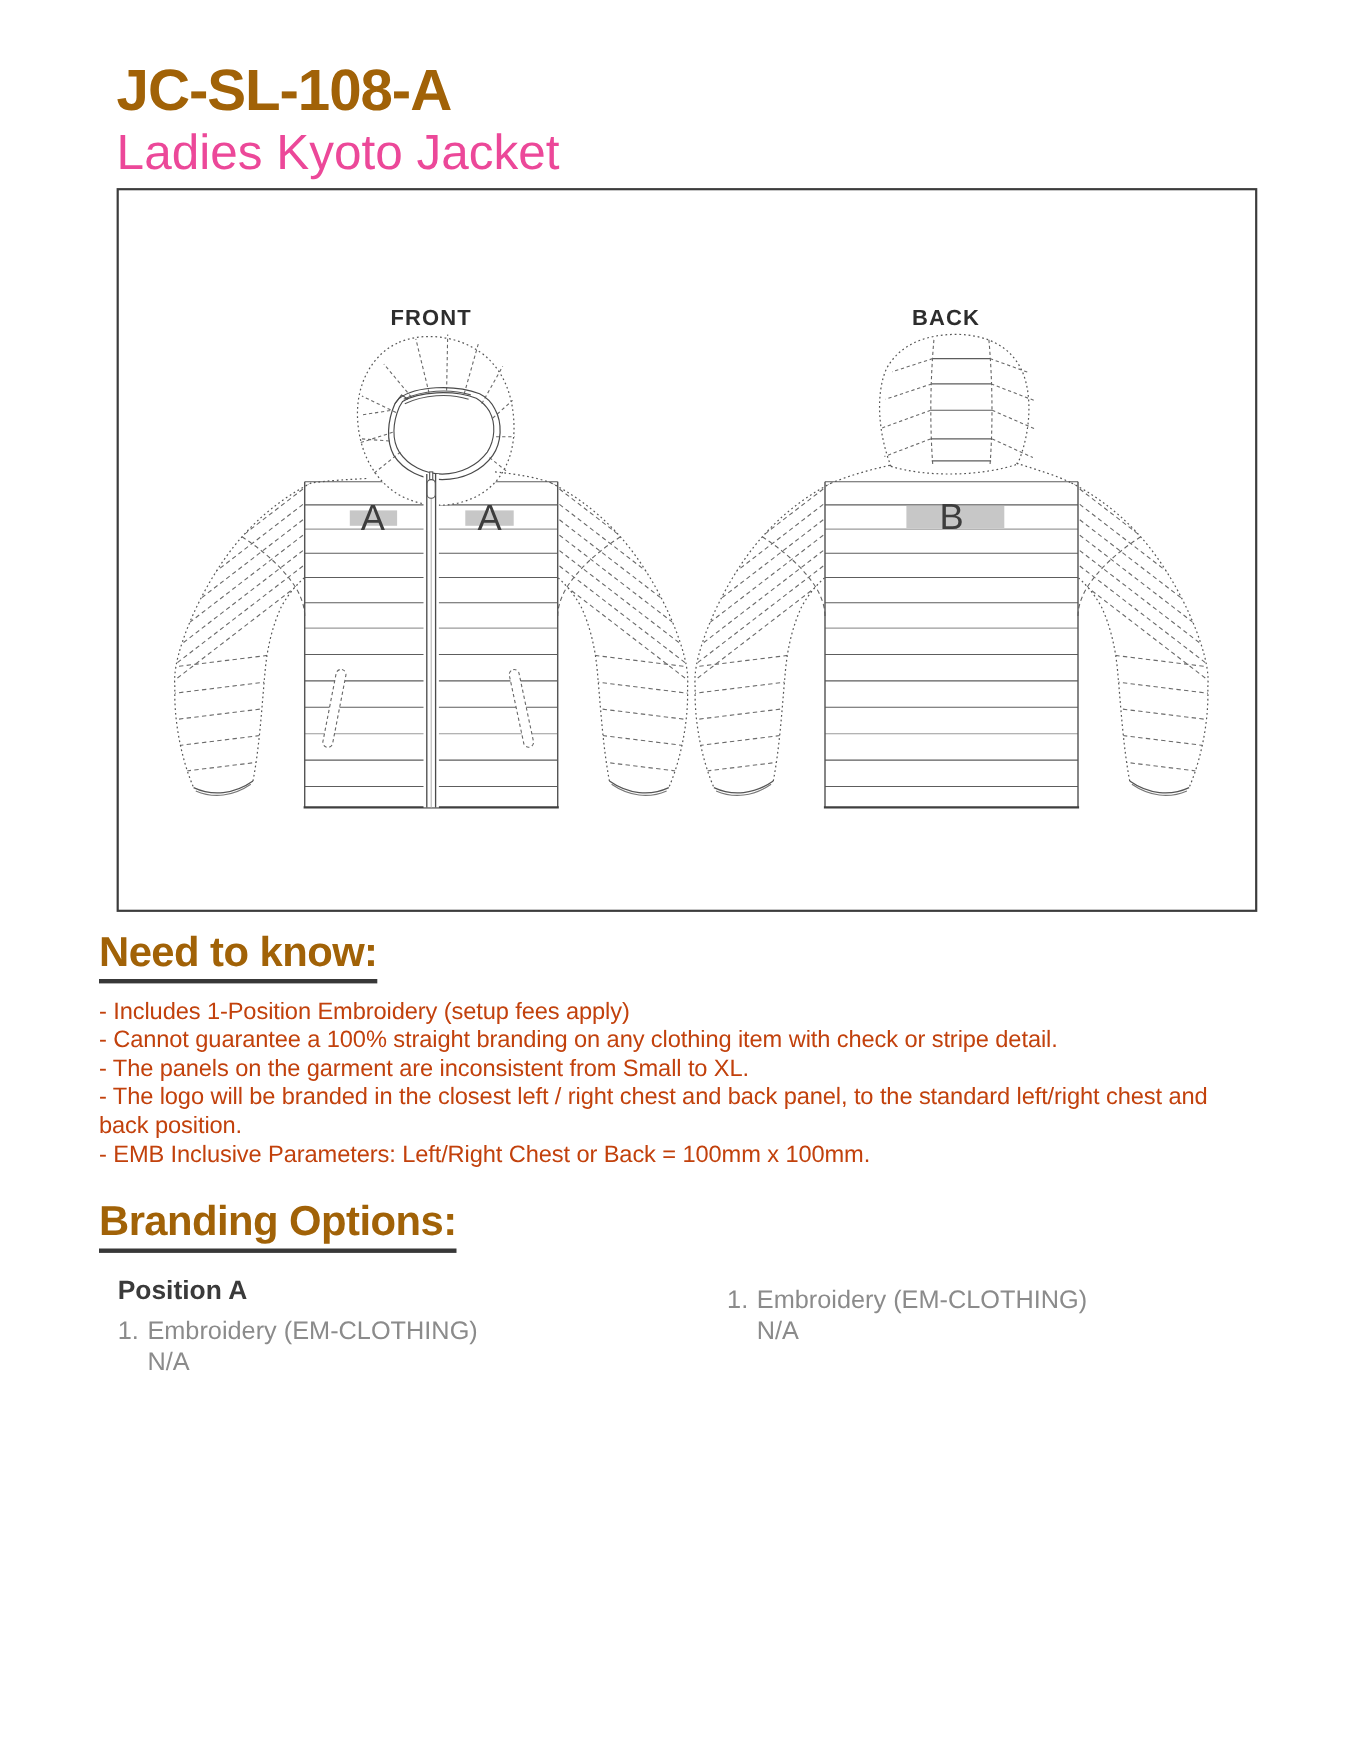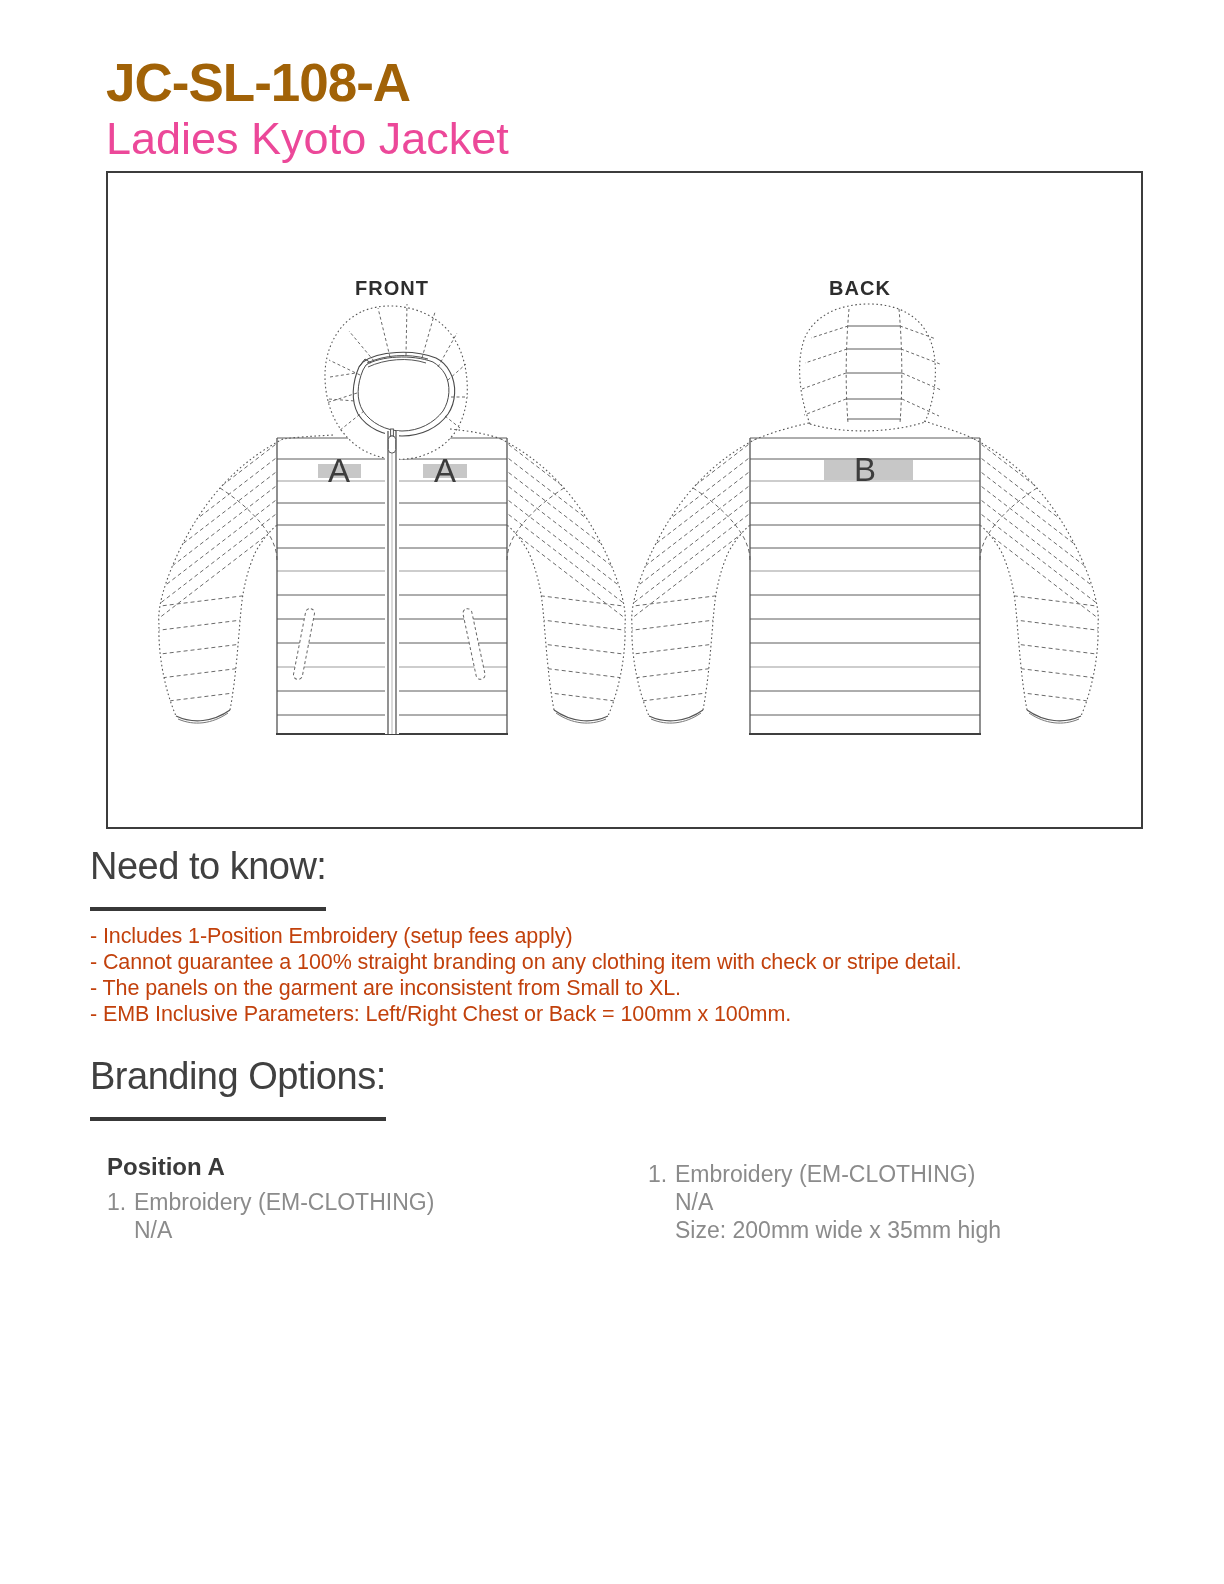--- a/index.html
+++ b/index.html
@@ -10,30 +10,30 @@
 
   .product-code { margin:0 0 0 16px; font-size:53px; line-height:1.0; font-weight:bold;
                   color:#a16207; letter-spacing:-1px; }
   .product-name { margin:7px 0 0 16px; font-size:45px; line-height:1.0; font-weight:400;
                   color:#ec4899; }
 
   .diagram-box { margin:10px 0 0 16px; width:1037px; height:658px;
                  border:2px solid #3c3c3c; box-sizing:border-box; background:#fff; }
 
   .section-heading { display:inline-block; margin:18px 0 0 0; font-size:38px; line-height:1.05;
-                     font-weight:normal; color:#404040; border-bottom:4px solid #383838;
-                     padding-bottom:20px; letter-spacing:-0.5px; }
+                     font-weight:bold; color:#a16207; border-bottom:4px solid #383838;
+                     padding-bottom:3px; letter-spacing:-0.5px; }
   .section-heading.bo { margin-top:30px; }
 
   .notes { margin-top:12px; width:1032px; font-size:21.5px; line-height:26px;
            letter-spacing:-0.1px; }
   .note-muted { color:#c2410c; }
   .note-alert { color:#c2410c; }
 
-  .positions { display:flex; margin:32px 0 0 17px; }
+  .positions { display:flex; margin:21px 0 0 17px;gap:13px; }
   .position-col { width:541px; }
   .position-title { margin:0; font-size:24px; font-weight:bold; color:#3a3a3a; }
   .position-item { display:flex; margin-top:7px; font-size:23px; color:#8b8b8b;
                    line-height:28px; }
   .item-num { width:27px; flex:none; }
 
   svg text { font-family:"Liberation Sans", sans-serif; }
 </style>
 </head>
 <body>
@@ -153,20 +153,21 @@
       <text x="752" y="122" font-size="20" font-weight="bold" letter-spacing="1" fill="#2d2d2d" text-anchor="middle">BACK</text>
     </svg>
   </div>
 
   <div>
     <h3 class="section-heading">Need to know:</h3>
     <div class="notes">
       <div class="note-muted">- Includes 1-Position Embroidery (setup fees apply)</div>
       <div class="note-alert">- Cannot guarantee a 100% straight branding on any clothing item with check or stripe detail.</div>
       <div class="note-alert">- The panels on the garment are inconsistent from Small to XL.</div>
+      <div class="note-alert">- The logo will be branded in the closest left / right chest and back panel, to the standard left/right chest and back position.</div>
       <div class="note-alert">- EMB Inclusive Parameters: Left/Right Chest or Back = 100mm x 100mm.</div>
     </div>
   </div>
 
   <div>
     <h3 class="section-heading bo">Branding Options:</h3>
     <div class="positions">
 
       <div class="position-col">
         <p class="position-title">Position A</p>
@@ -178,21 +179,20 @@
           </span>
         </div>
       </div>
 
       <div class="position-col">
         <div class="position-item">
           <span class="item-num">1.</span>
           <span>
             <div>Embroidery (EM-CLOTHING)</div>
             <div>N/A</div>
-            <div>Size: 200mm wide x 35mm high</div>
           </span>
         </div>
       </div>
 
     </div>
   </div>
 
 </div>
 
 </body></html>

